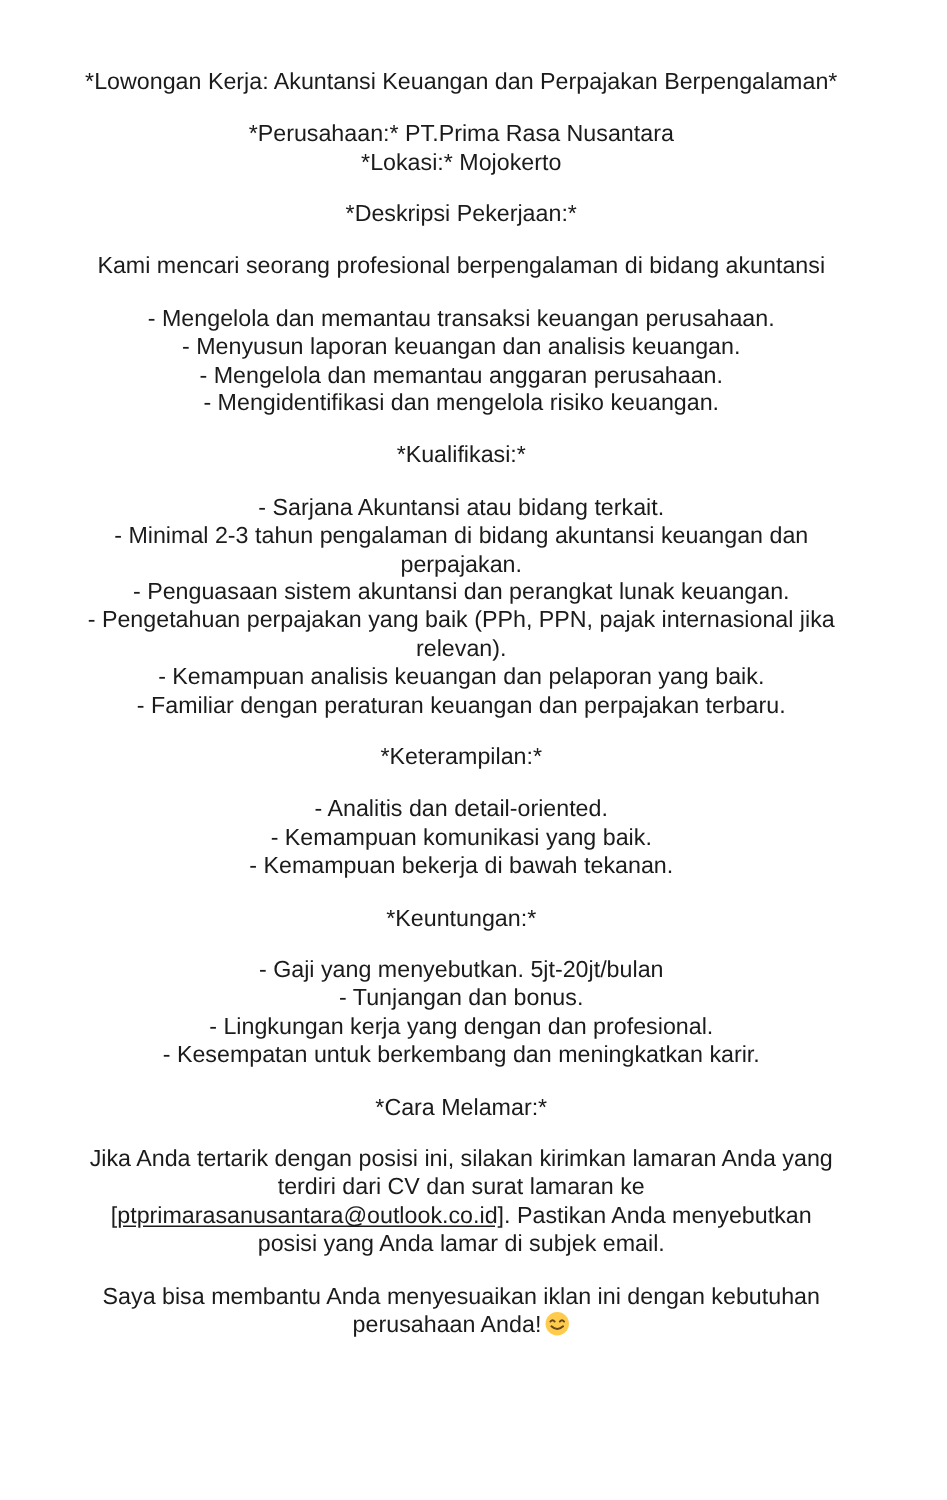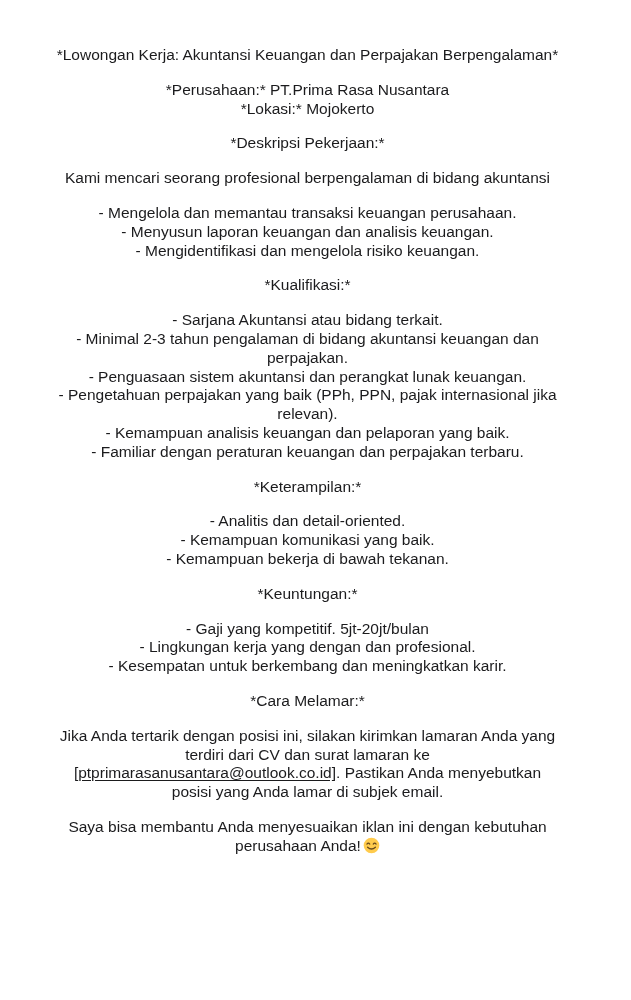--- a/index.html
+++ b/index.html
@@ -51,20 +51,21 @@
     <span class="ln">*Perusahaan:* PT.Prima Rasa Nusantara</span>
     <span class="ln">*Lokasi:* Mojokerto</span>
   </p>
 
   <p class="para">*Deskripsi Pekerjaan:*</p>
   <p class="para">Kami mencari seorang profesional berpengalaman di bidang akuntansi</p>
 
   <p class="para">
     <span class="ln">- Mengelola dan memantau transaksi keuangan perusahaan.</span>
     <span class="ln">- Menyusun laporan keuangan dan analisis keuangan.</span>
+    <span class="ln">- Mengelola dan memantau anggaran perusahaan.</span>
     <span class="ln">- Mengidentifikasi dan mengelola risiko keuangan.</span>
   </p>
 
   <p class="para">*Kualifikasi:*</p>
   <p class="para">
     <span class="ln">- Sarjana Akuntansi atau bidang terkait.</span>
     <span class="ln">- Minimal 2-3 tahun pengalaman di bidang akuntansi keuangan dan perpajakan.</span>
     <span class="ln">- Penguasaan sistem akuntansi dan perangkat lunak keuangan.</span>
     <span class="ln">- Pengetahuan perpajakan yang baik (PPh, PPN, pajak internasional jika relevan).</span>
     <span class="ln">- Kemampuan analisis keuangan dan pelaporan yang baik.</span>
@@ -73,21 +74,22 @@
 
   <p class="para">*Keterampilan:*</p>
   <p class="para">
     <span class="ln">- Analitis dan detail-oriented.</span>
     <span class="ln">- Kemampuan komunikasi yang baik.</span>
     <span class="ln">- Kemampuan bekerja di bawah tekanan.</span>
   </p>
 
   <p class="para">*Keuntungan:*</p>
   <p class="para">
-    <span class="ln">- Gaji yang kompetitif. 5jt-20jt/bulan</span>
+    <span class="ln">- Gaji yang menyebutkan. 5jt-20jt/bulan</span>
+    <span class="ln">- Tunjangan dan bonus.</span>
     <span class="ln">- Lingkungan kerja yang dengan dan profesional.</span>
     <span class="ln">- Kesempatan untuk berkembang dan meningkatkan karir.</span>
   </p>
 
   <p class="para">*Cara Melamar:*</p>
   <p class="para"><span>Jika Anda tertarik dengan posisi ini, silakan kirimkan lamaran Anda yang terdiri dari CV dan surat lamaran ke </span><span class="email-link">[ptprimarasanusantara@outlook.co.id]</span><span>. Pastikan Anda menyebutkan posisi yang Anda lamar di subjek email.</span></p>
 
   <p class="para"><span>Saya bisa membantu Anda menyesuaikan iklan ini dengan kebutuhan perusahaan Anda!</span><svg class="emoji" viewBox="0 0 17 17" xmlns="http://www.w3.org/2000/svg">
       <circle cx="8.5" cy="8.5" r="7.8" fill="#FFCB4C"></circle>
       <path d="M3.9 7.1 q 1.45 -1.9 2.9 0" fill="none" stroke="#65471B" stroke-width="1.2" stroke-linecap="round"></path>

